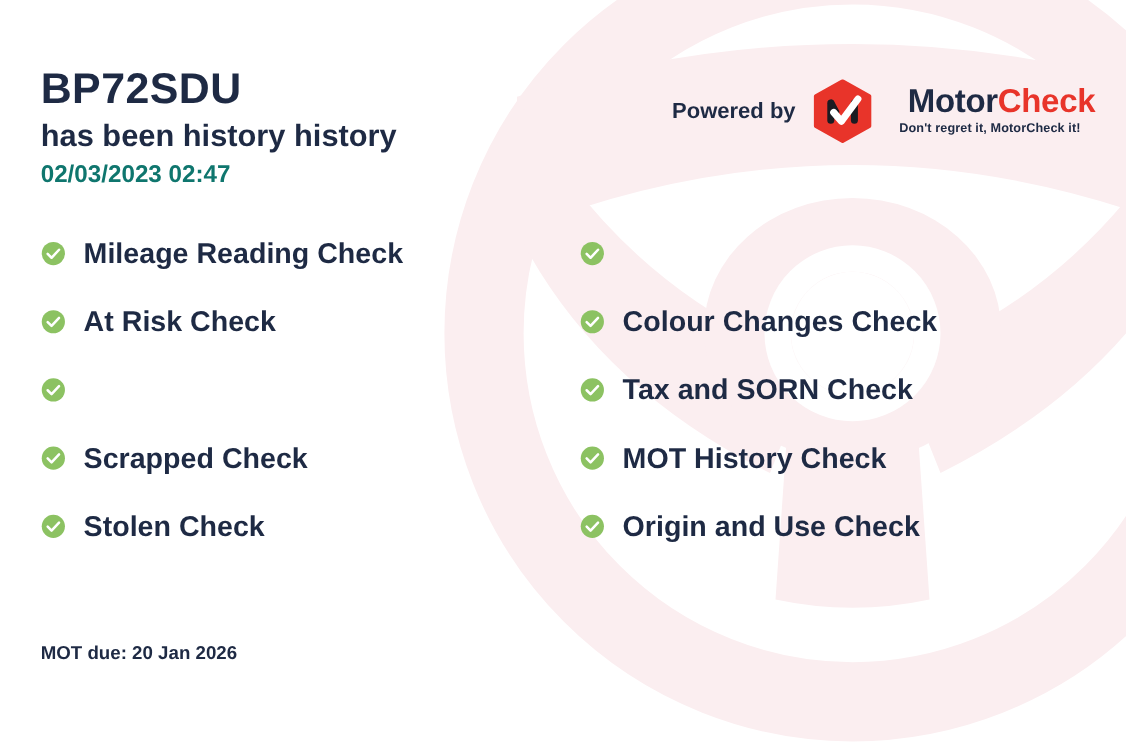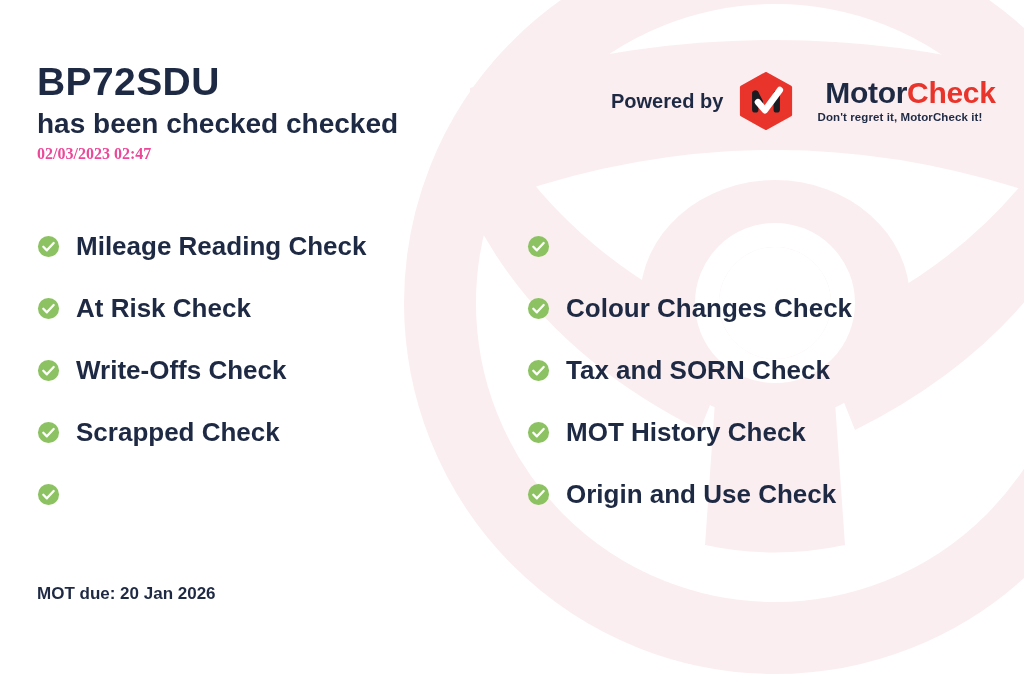--- a/index.html
+++ b/index.html
@@ -56,26 +56,25 @@
   }
   .headline {
     font-size: 28px;
     font-weight: bold;
     color: #1e2a44;
     line-height: 1.25;
     margin-top: 3px;
     white-space: nowrap;
   }
   .timestamp {
-    font-size: 16px;
-    font-weight: bold;
-    color: #ec4899;
+    font-size: 22px;
+    font-weight: bold;
+    color: #0f766e;
     margin-top: 4px;
     white-space: nowrap;
-    font-family: Liberation Serif, serif;
   }
 
   
   #powered-block {
     position: absolute;
     left: 611px;
     top: 72px;
     display: flex;
     align-items: center;
     gap: 14px;
@@ -118,21 +117,21 @@
     font-weight: bold;
     color: #1e2a44;
     margin-top: 4px;
     letter-spacing: 0.1px;
     white-space: nowrap;
   }
 
   
   .check-col {
     position: absolute;
-    top: 215px;
+    top: 199px;
   }
   #col-left  { left: 37px;  }
   #col-right { left: 527px; }
 
   .check-row {
     display: flex;
     align-items: center;
     height: 62px;
     gap: 16px;
   }
@@ -196,21 +195,21 @@
 
       <circle cx="775" cy="303" r="68" fill="none" stroke="#ffffff" stroke-width="24"></circle>
       <circle cx="775" cy="303" r="56" fill="#ffffff"></circle>
     </g>
   </svg>
 
   <div id="content">
 
     <div id="header-left">
       <div class="reg-plate">BP72SDU</div>
-      <div class="headline">has been checked checked</div>
+      <div class="headline">has been history history</div>
       <div class="timestamp">02/03/2023 02:47</div>
     </div>
 
     <div id="powered-block">
       <span class="powered-text">Powered by</span>
 
       <div class="logo-lockup">
         <svg class="hex-mark" viewBox="0 0 100 100" aria-hidden="true">
           <polygon points="50,3 92,26.5 92,73.5 50,97 8,73.5 8,26.5" fill="#e8342a" stroke="#e8342a" stroke-width="6" stroke-linejoin="round"></polygon>
 
@@ -241,34 +240,34 @@
           <circle cx="12" cy="12" r="11" fill="#8cc262"></circle>
           <path d="M 6.6 12.3 L 10.3 16 L 17.4 8.4" fill="none" stroke="#ffffff" stroke-width="2.4" stroke-linecap="round" stroke-linejoin="round"></path>
         </svg>
         <span class="check-label">At Risk Check</span>
       </div>
       <div class="check-row">
         <svg class="check-icon" viewBox="0 0 24 24" aria-hidden="true">
           <circle cx="12" cy="12" r="11" fill="#8cc262"></circle>
           <path d="M 6.6 12.3 L 10.3 16 L 17.4 8.4" fill="none" stroke="#ffffff" stroke-width="2.4" stroke-linecap="round" stroke-linejoin="round"></path>
         </svg>
-        <span class="check-label">Write-Offs Check</span>
       </div>
       <div class="check-row">
         <svg class="check-icon" viewBox="0 0 24 24" aria-hidden="true">
           <circle cx="12" cy="12" r="11" fill="#8cc262"></circle>
           <path d="M 6.6 12.3 L 10.3 16 L 17.4 8.4" fill="none" stroke="#ffffff" stroke-width="2.4" stroke-linecap="round" stroke-linejoin="round"></path>
         </svg>
         <span class="check-label">Scrapped Check</span>
       </div>
       <div class="check-row">
         <svg class="check-icon" viewBox="0 0 24 24" aria-hidden="true">
           <circle cx="12" cy="12" r="11" fill="#8cc262"></circle>
           <path d="M 6.6 12.3 L 10.3 16 L 17.4 8.4" fill="none" stroke="#ffffff" stroke-width="2.4" stroke-linecap="round" stroke-linejoin="round"></path>
         </svg>
+        <span class="check-label">Stolen Check</span>
       </div>
     </div>
 
     <div id="col-right" class="check-col">
       <div class="check-row">
         <svg class="check-icon" viewBox="0 0 24 24" aria-hidden="true">
           <circle cx="12" cy="12" r="11" fill="#8cc262"></circle>
           <path d="M 6.6 12.3 L 10.3 16 L 17.4 8.4" fill="none" stroke="#ffffff" stroke-width="2.4" stroke-linecap="round" stroke-linejoin="round"></path>
         </svg>
       </div>

